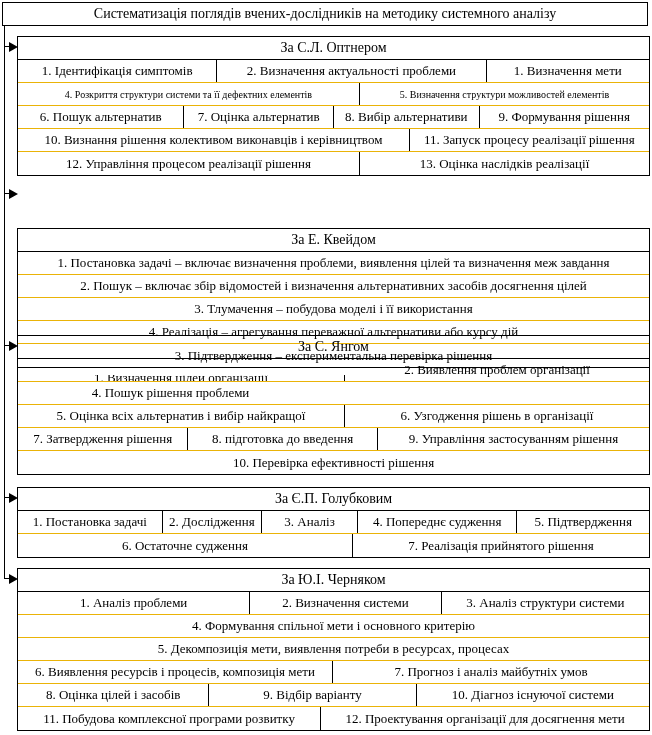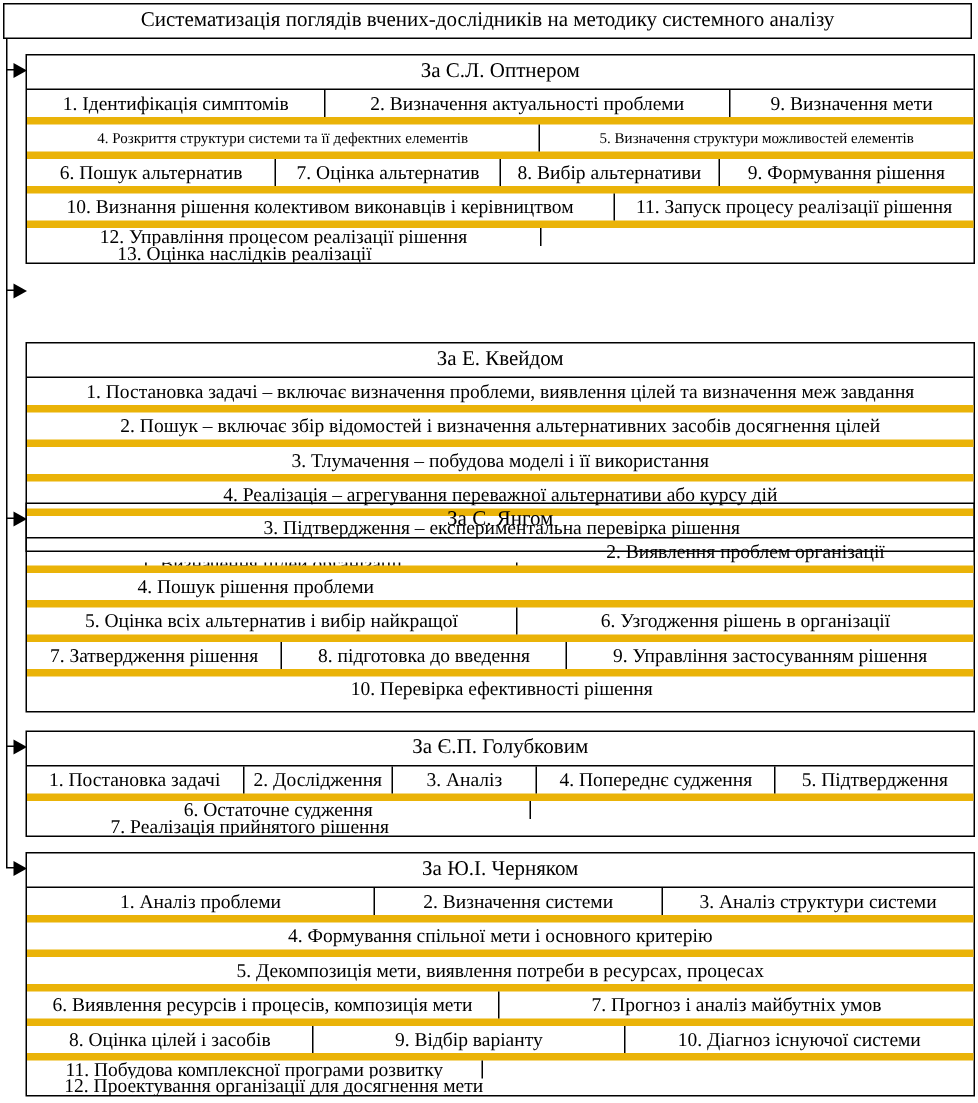--- a/index.html
+++ b/index.html
@@ -10,22 +10,22 @@
                  display: flex; align-items: center; justify-content: center; font-size: 14px; }
     .connector { position: absolute; left: 4px; top: 26px; width: 1px; height: 552px; background: #000; }
     .arrow { position: absolute; left: 4px; width: 13px; height: 10px; }
     .arrow .stem { position: absolute; left: 0; top: 4px; width: 6px; height: 1px; background: #000; }
     .arrow .head { position: absolute; left: 5px; top: 0; width: 0; height: 0;
                    border-top: 5px solid transparent; border-bottom: 5px solid transparent;
                    border-left: 9px solid #000; }
     .section { position: absolute; left: 17px; width: 633px; border: 1px solid #000; box-sizing: border-box; }
     .sec-header { height: 22px; display: flex; align-items: center; justify-content: center;
                   font-size: 14px; border-bottom: 1px solid #000; }
-    .row { display: flex; height: 23px; border-bottom: 5px solid #eab308; box-sizing: border-box; }
-    .row:last-child { border-bottom: none; flex-direction: column; }
+    .row { display: flex; height: 23px; border-bottom: 1px solid #eab308; box-sizing: border-box; }
+    .row:last-child { border-bottom: none; }
     .cell { display: flex; align-items: center; justify-content: center; white-space: nowrap;
             font-size: 13px; border-right: 1px solid #000; box-sizing: border-box; overflow: hidden; }
     .cell:last-child { border-right: none; }
     .small { font-size: 10px; }
   </style>
 </head>
 <body>
 
 <div class="title-box">Систематизація поглядів вчених-дослідників на методику системного аналізу</div>
 <div class="connector"></div>
@@ -33,21 +33,21 @@
 <div id="root">
     <div class="arrow" style="top: 42px;">
       <div class="stem"></div>
       <div class="head"></div>
     </div>
     <div class="section" style="top: 36px;">
       <div class="sec-header">За С.Л. Оптнером</div>
       <div class="row">
         <div class="cell" style="width: 200px;">1. Ідентифікація симптомів</div>
         <div class="cell" style="width: 270px;">2. Визначення актуальності проблеми</div>
-        <div class="cell" style="width: 163px;">9. Визначення мети</div>
+        <div class="cell" style="width: 163px;">1. Визначення мети</div>
       </div>
       <div class="row">
         <div class="cell small" style="width: 343px;">4. Розкриття структури системи та її дефектних елементів</div>
         <div class="cell small" style="width: 290px;">5. Визначення структури можливостей елементів</div>
       </div>
       <div class="row">
         <div class="cell" style="width: 167px;">6. Пошук альтернатив</div>
         <div class="cell" style="width: 150px;">7. Оцінка альтернатив</div>
         <div class="cell" style="width: 146px;">8. Вибір альтернативи</div>
         <div class="cell" style="width: 170px;">9. Формування рішення</div>

